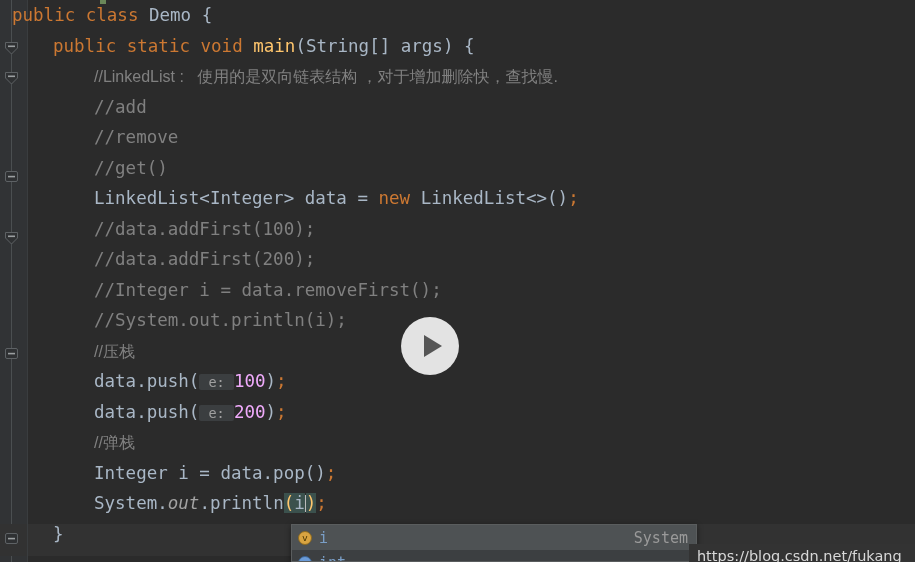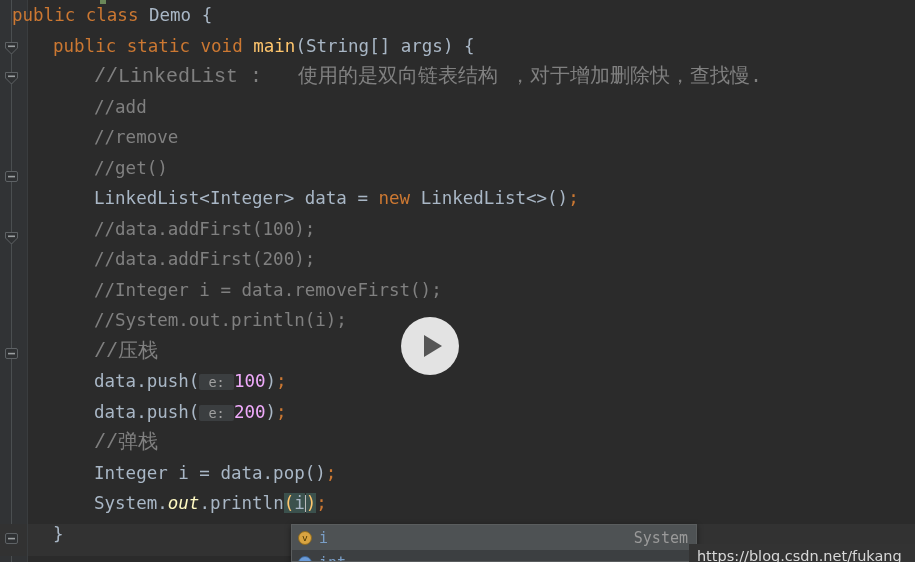--- a/index.html
+++ b/index.html
@@ -88,21 +88,21 @@
     white-space: pre;
     color: #a9b7c6;
   }
 
   .kw      { color: #cc7832; }   
   .plain   { color: #a9b7c6; }
   .cmt     { color: #808080; }
   .mname   { color: #ffc66d; }   
   .num     { color: #f0abfc; }   
   .semi    { color: #cc7832; }
-  .field   { color: #fef9c3; font-style: italic; }  
+  .field   { color: #a3a3a3; font-style: italic; }  
   .hintbox {
     background: #3b3e40;
     color: #a0a0a0;
     border-radius: 2px;
     padding: 0 1px;
     font-size: 13.5px;
   }
   .paren-match {
     background: #3b514d;
     color: #ffc66d;
@@ -111,21 +111,21 @@
     background: #3b514d;
   }
   .caret {
     display: inline-block;
     width: 0;
     border-left: 1px solid #bbbbbb;
     height: 17px;
     margin: 0;
     vertical-align: -3px;
   }
-  .cjk { font-family: Liberation Mono, monospace; font-size: 20px; }
+  .cjk { font-family: Liberation Sans, sans-serif; font-size: 16px; }
 
   
   #play-overlay {
     position: absolute;
     left: 401px; top: 317px;
     width: 58px; height: 58px;
     border-radius: 50%;
     background: #e3e3e3;
     z-index: 20;
     display: flex;

